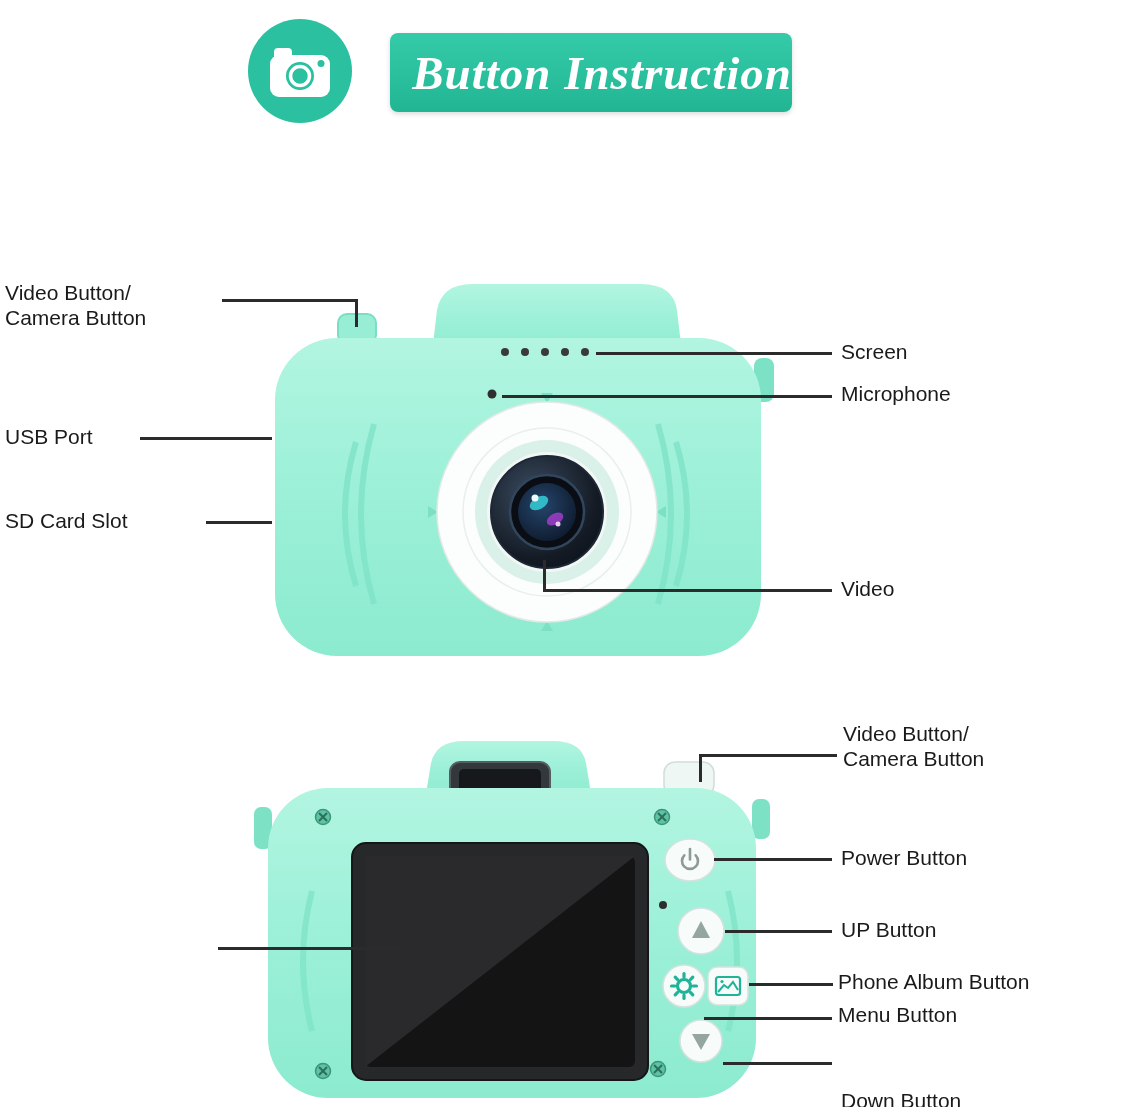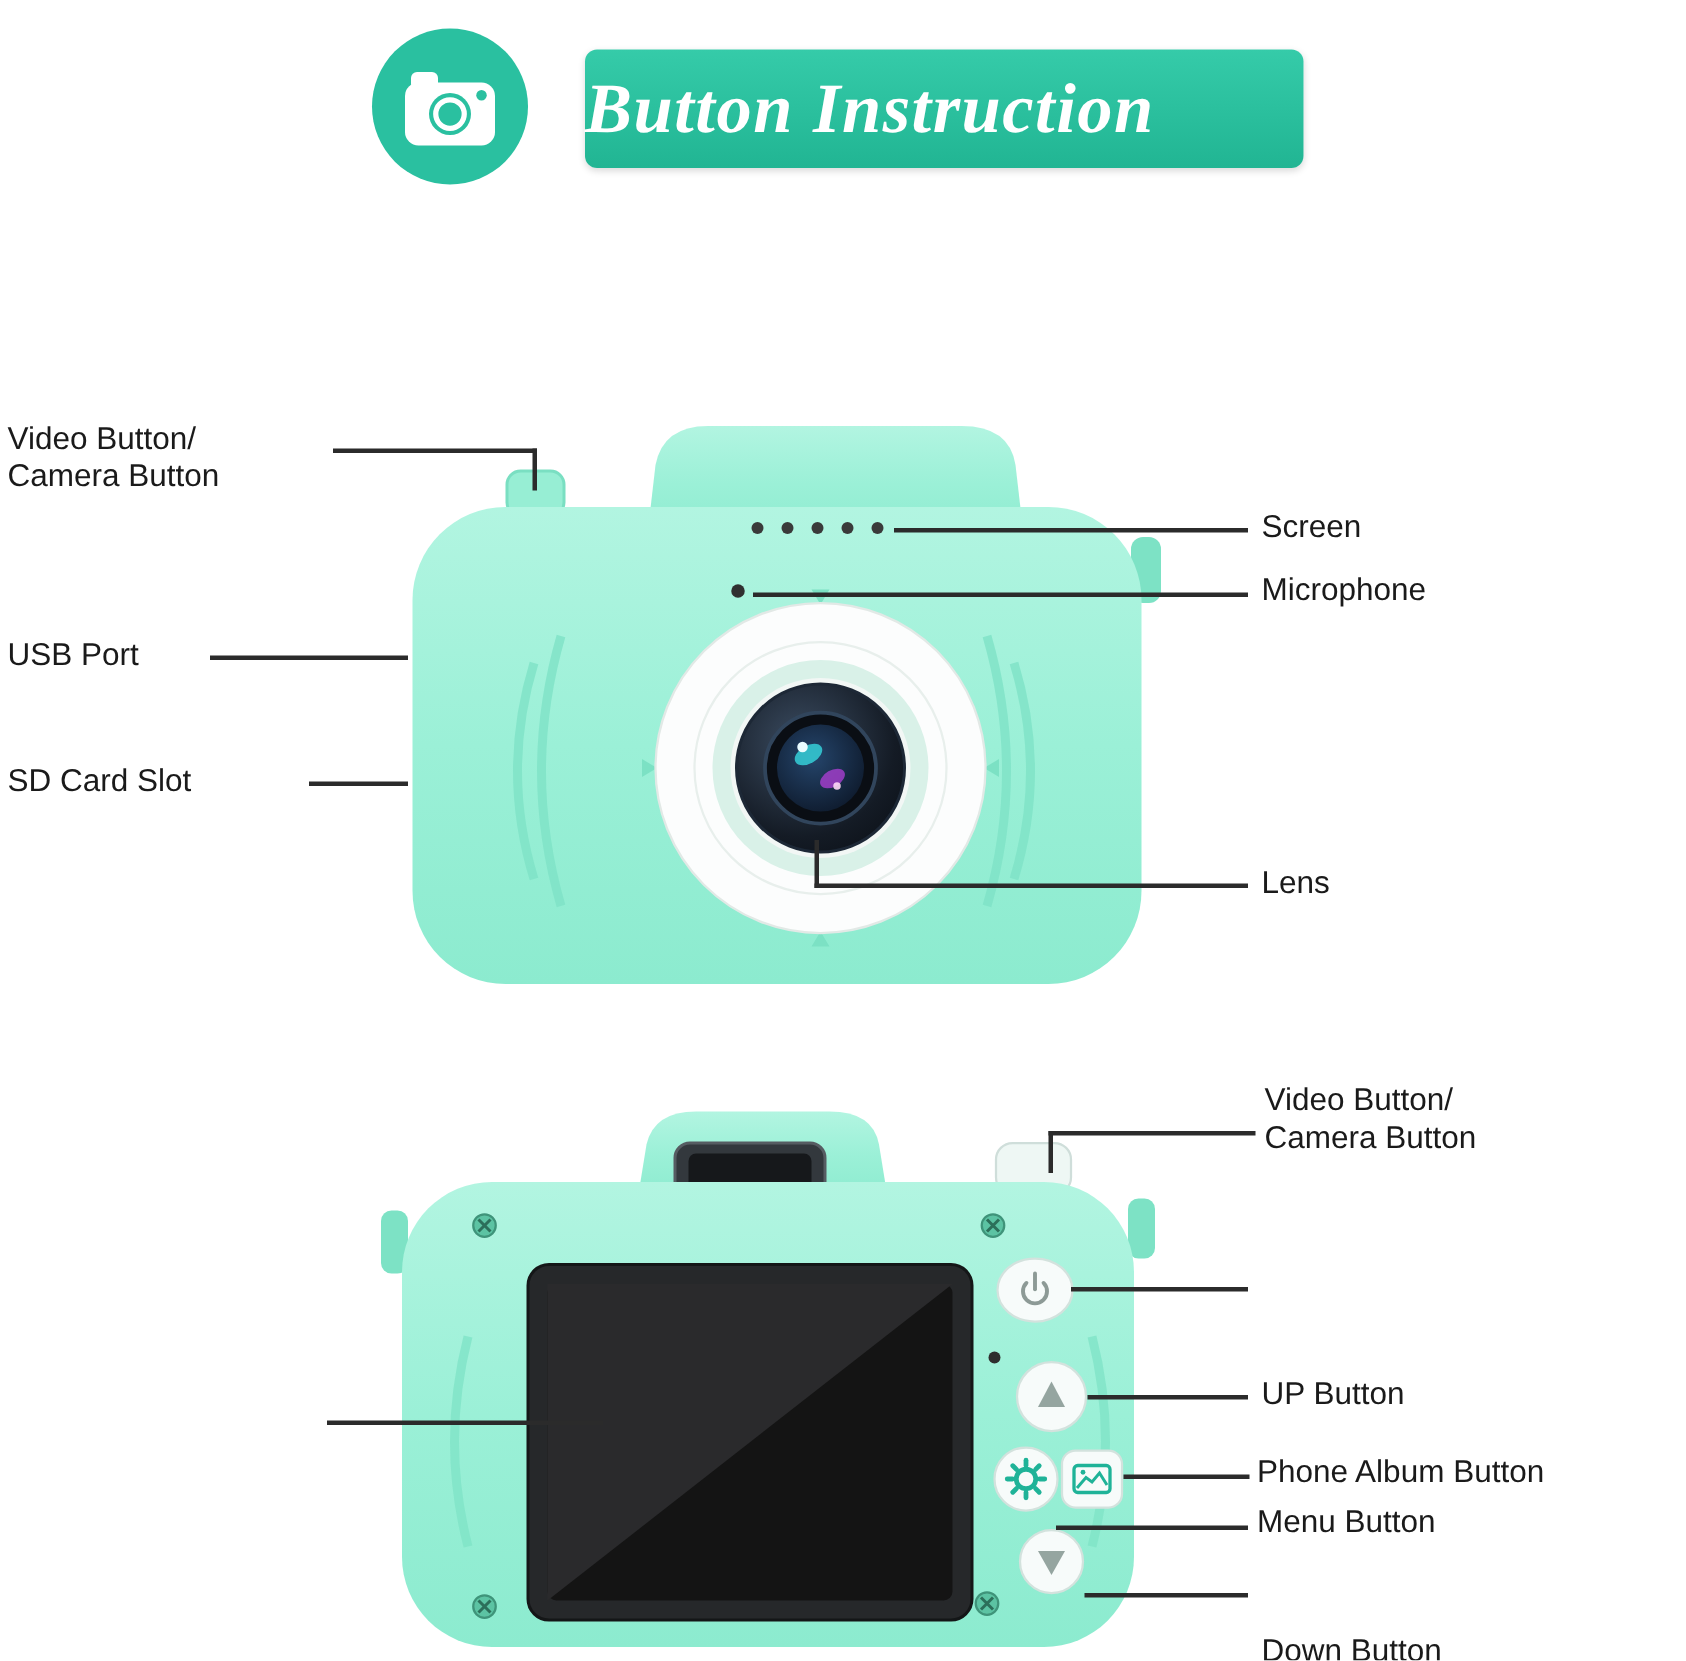--- a/index.html
+++ b/index.html
@@ -2,24 +2,24 @@
 <html><head>
 <meta charset="utf-8">
 <style>
   * { margin:0; padding:0; box-sizing:border-box; }
   html,body { background:#ffffff; }
   body { font-family:"Liberation Sans", sans-serif; }
   .canvas { position:relative; width:1124px; height:1107px; background:#fff; overflow:hidden; }
   .lbl { position:absolute; font-size:21px; color:#1a1a1a; line-height:1.2; white-space:nowrap; }
   .ln  { position:absolute; background:#2b2b2b; }
   .banner {
-    position:absolute; left:390px; top:33px; width:479px; height:79px;
+    position:absolute; left:390px; top:33px; width:402px; height:79px;
     border-radius:8px;
     background:linear-gradient(180deg,#35cba9 0%,#21b593 100%);
-    display:flex; align-items:center; justify-content:flex-start;
+    display:flex; align-items:center; justify-content:flex-end;
     box-shadow:0 2px 5px rgba(0,0,0,.15);
   }
   .banner-text {
     font-family:"Liberation Serif", serif; font-style:italic; font-weight:700;
     font-size:47px; color:#ffffff; letter-spacing:1px;
   }
   svg.art { position:absolute; display:block; }
 </style>
 </head>
 <body>
@@ -200,26 +200,27 @@
   </svg>
 
   <div class="lbl" style="left:5px; top:280px;">
     <div>Video Button/</div>
     <div>Camera Button</div>
   </div>
   <div class="lbl" style="left:5px; top:424px;">USB Port</div>
   <div class="lbl" style="left:5px; top:508px;">SD Card Slot</div>
   <div class="lbl" style="left:841px; top:339px;">Screen</div>
   <div class="lbl" style="left:841px; top:381px;">Microphone</div>
-  <div class="lbl" style="left:841px; top:576px;">Lens</div>
+  <div class="lbl" style="left:841px; top:576px;">Video</div>
 
   <div class="lbl" style="left:843px; top:721px;">
     <div>Video Button/</div>
     <div>Camera Button</div>
   </div>
+  <div class="lbl" style="left:841px; top:845px;">Power Button</div>
   <div class="lbl" style="left:841px; top:917px;">UP Button</div>
   <div class="lbl" style="left:838px; top:969px;">Phone Album Button</div>
   <div class="lbl" style="left:838px; top:1002px;">Menu Button</div>
   <div class="lbl" style="left:841px; top:1088px;">Down Button</div>
 
   <div class="ln" style="left:222px; top:299px; width:136px; height:3px;"></div>
   <div class="ln" style="left:355px; top:299px; width:3px; height:28px;"></div>
   <div class="ln" style="left:140px; top:437px; width:132px; height:3px;"></div>
   <div class="ln" style="left:206px; top:521px; width:66px; height:3px;"></div>
   <div class="ln" style="left:596px; top:352px; width:236px; height:3px;"></div>

